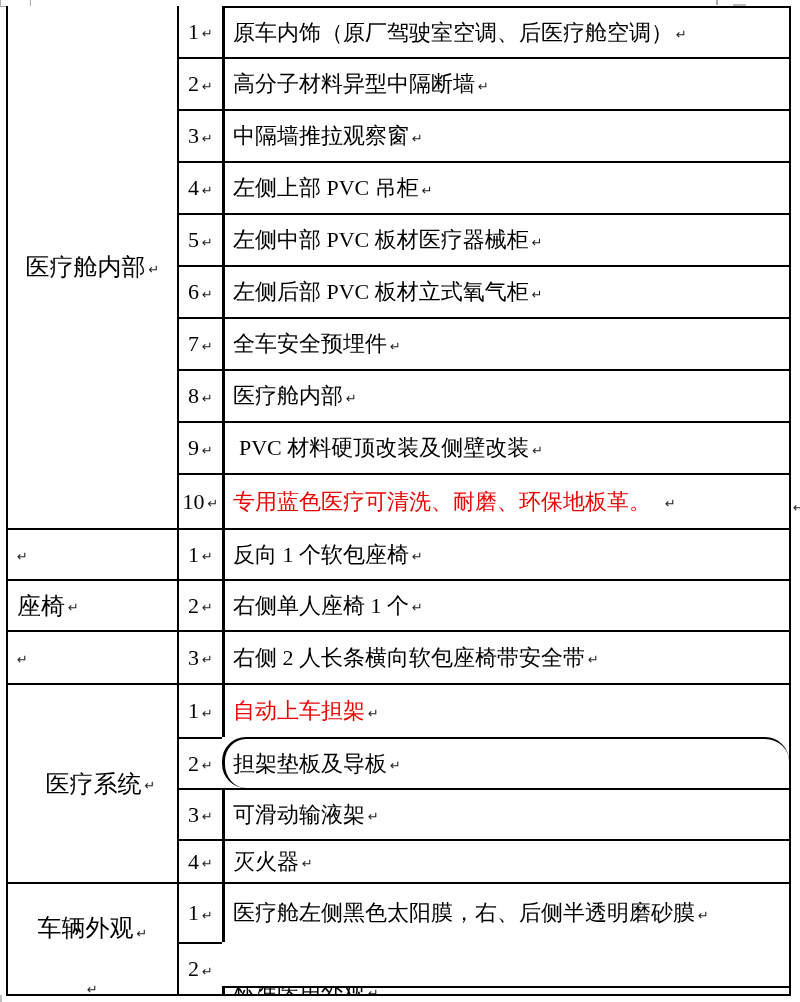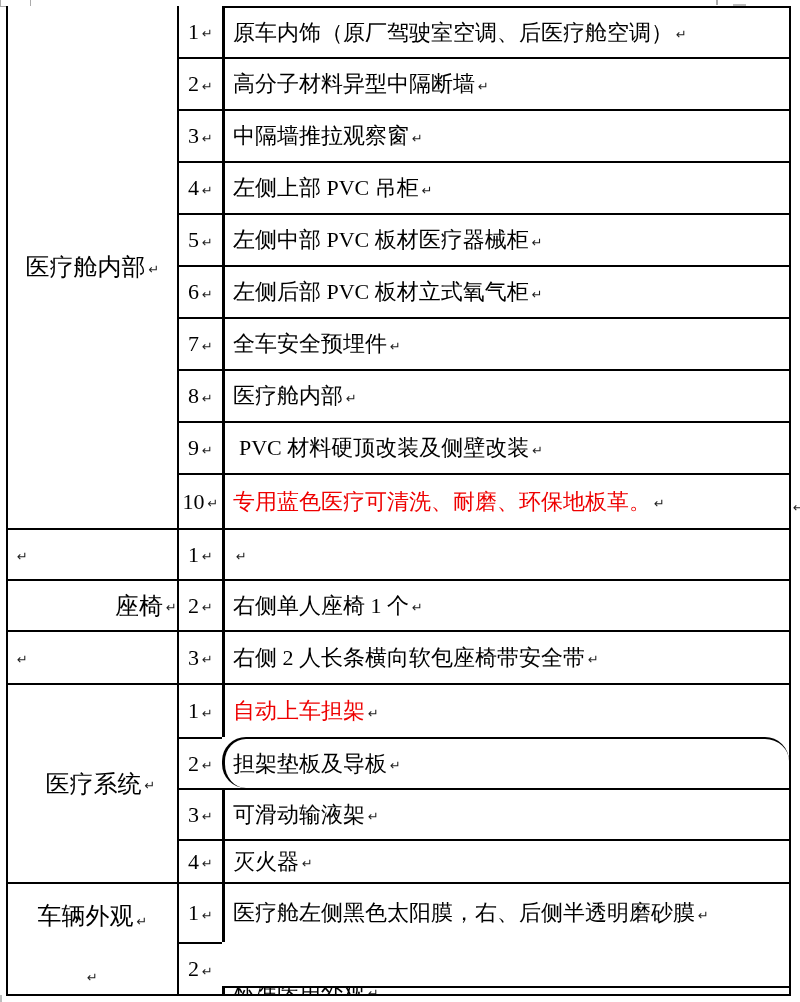--- a/index.html
+++ b/index.html
@@ -15,21 +15,21 @@
   .col2{border-left:2px solid #000;justify-content:center;}
   .col3{border-left:3px solid #000;padding-left:8px;justify-content:flex-start;}
   .no-top{border-top:none;}
   .left{justify-content:flex-start;padding-left:9px;}
   .txt{font-size:22px;line-height:30px;white-space:nowrap;}
   .cat{font-size:24px;line-height:32px;white-space:nowrap;}
   .num{font-size:22px;line-height:30px;}
   .red{color:#ee0000;}
   .pm{font-size:13px;line-height:13px;color:#1c1c1c;margin-left:3px;position:relative;top:2px;
       font-family:"DejaVu Sans",sans-serif;}
-  .twopara{flex-direction:column;justify-content:flex-start;align-items:center;padding-top:16px;}
+  .twopara{flex-direction:column;justify-content:flex-start;align-items:center;padding-top:28px;}
   .twopara .p2{margin-top:34px;}
   
   .art{position:absolute;}
   .art-box{left:0;top:-3px;width:31px;height:10px;border:1px solid #ababab;box-sizing:border-box;}
   .art-tick-top{left:716px;top:0;width:2px;height:5px;background:#ababab;}
   .art-dash-top{left:733px;top:4px;width:13px;height:2px;background:#bdbdbd;}
   .art-tick-bottom{left:0;top:995px;width:2px;height:7px;background:#bdbdbd;}
   .outside-mark{left:790px;top:496px;}
 </style>
 </head>
@@ -47,21 +47,21 @@
   <div class="tbl">
 
     <div class="cell col1 no-top" style="grid-row:1 / span 10;grid-column:1;">
       <span class="cat">医疗舱内部</span>
         <span class="pm">↵</span>
     </div>
 
     <div class="cell col1 left" style="grid-row:11;grid-column:1;">
       <span class="pm" style="margin-left:0;">↵</span>
     </div>
-    <div class="cell col1 left" style="grid-row:12;grid-column:1;justify-content:flex-end;">
+    <div class="cell col1 left" style="grid-row:12;grid-column:1;">
       <span class="cat">座椅</span>
         <span class="pm">↵</span>
     </div>
     <div class="cell col1 left" style="grid-row:13;grid-column:1;">
       <span class="pm" style="margin-left:0;">↵</span>
     </div>
 
     <div class="cell col1" style="grid-row:14 / span 4;grid-column:1;padding-left:16px;">
       <span class="cat">医疗系统</span>
         <span class="pm">↵</span>
@@ -150,30 +150,31 @@
       </div>
     <div class="cell col3" style="grid-row:9;grid-column:3;padding-left:14px;">
         <span class="txt">PVC 材料硬顶改装及侧壁改装</span>
         <span class="pm">↵</span>
       </div>
 
     <div class="cell col2" style="grid-row:10;grid-column:2;">
         <span class="num">10</span>
         <span class="pm">↵</span>
       </div>
-    <div class="cell col3" style="grid-row:10;grid-column:3;">
+    <div class="cell col3" style="grid-row:10;grid-column:3;gap:11px;">
         <span class="txt red">专用蓝色医疗可清洗、耐磨、环保地板革。</span>
         <span class="pm">↵</span>
       </div>
 
     <div class="cell col2" style="grid-row:11;grid-column:2;">
         <span class="num">1</span>
         <span class="pm">↵</span>
       </div>
     <div class="cell col3" style="grid-row:11;grid-column:3;">
+        <span class="txt">反向 1 个软包座椅</span>
         <span class="pm">↵</span>
       </div>
 
     <div class="cell col2" style="grid-row:12;grid-column:2;">
         <span class="num">2</span>
         <span class="pm">↵</span>
       </div>
     <div class="cell col3" style="grid-row:12;grid-column:3;">
         <span class="txt">右侧单人座椅 1 个</span>
         <span class="pm">↵</span>

